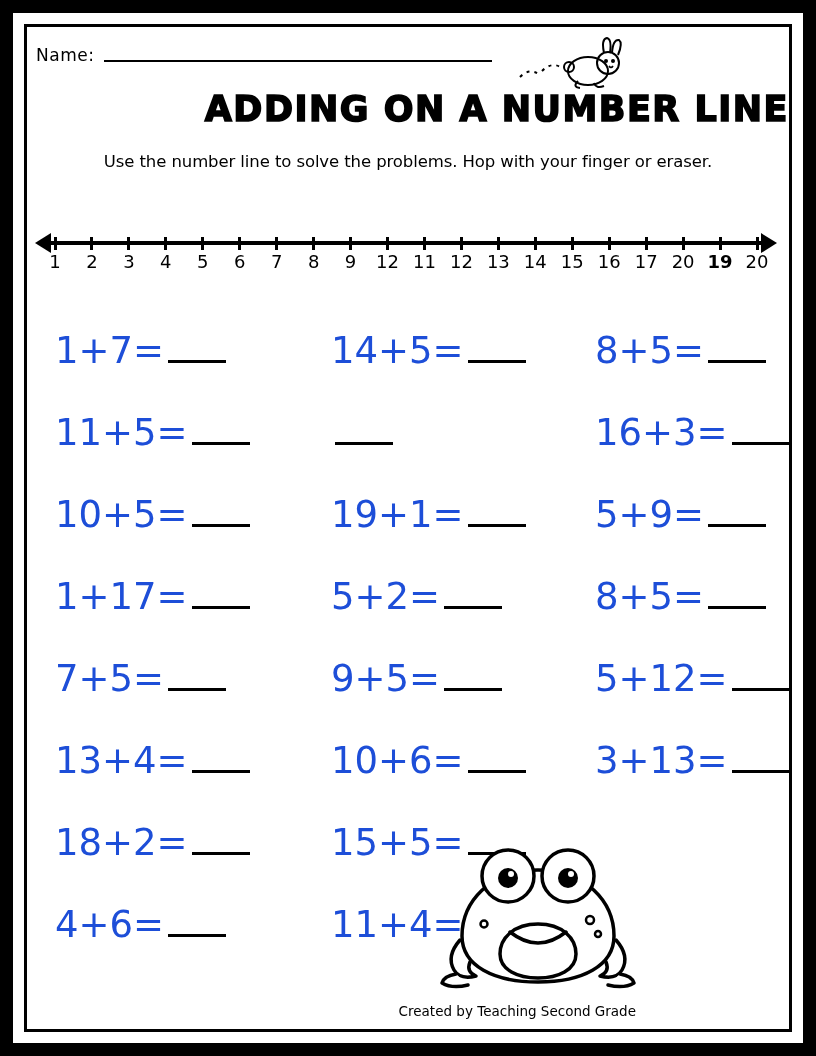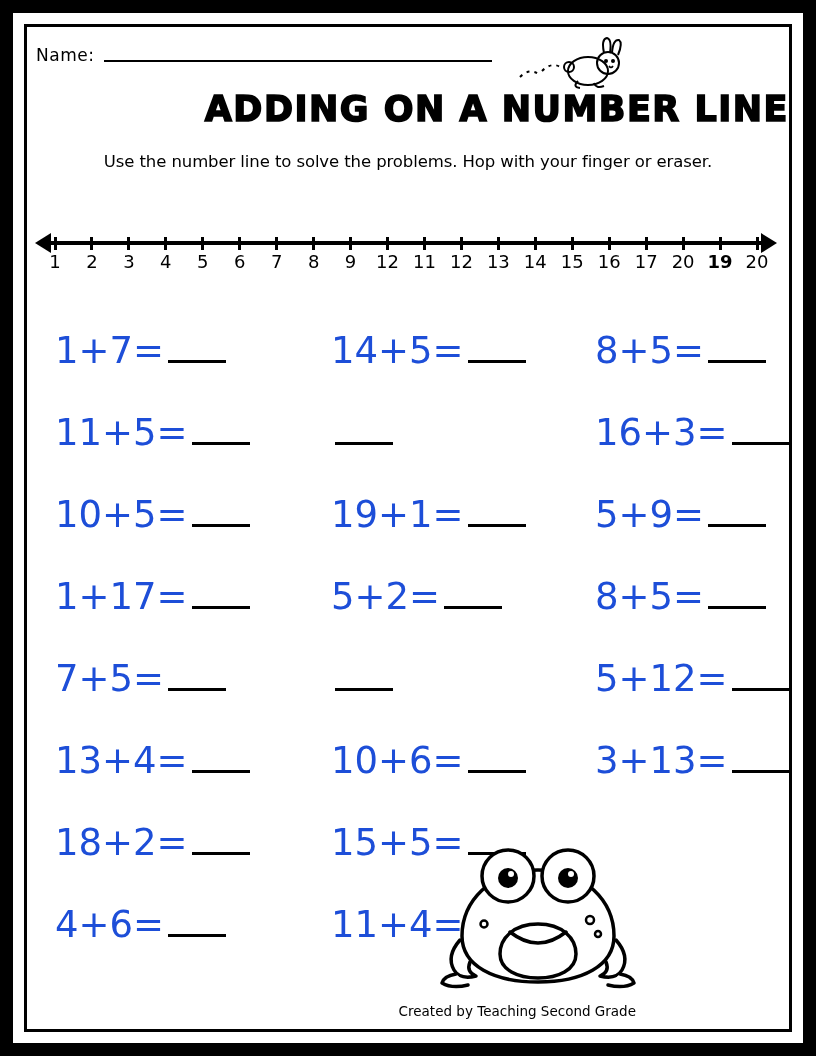--- a/index.html
+++ b/index.html
@@ -378,20 +378,21 @@
         </div>
         <div class="cell col2">
           <span>8+5=</span>
           <span class="blank"></span>
         </div>
         <div class="cell col0">
           <span>7+5=</span>
           <span class="blank"></span>
         </div>
         <div class="cell col1">
+          <span>9+5=</span>
           <span class="blank"></span>
         </div>
         <div class="cell col2">
           <span>5+12=</span>
           <span class="blank"></span>
         </div>
         <div class="cell col0">
           <span>13+4=</span>
           <span class="blank"></span>
         </div>

